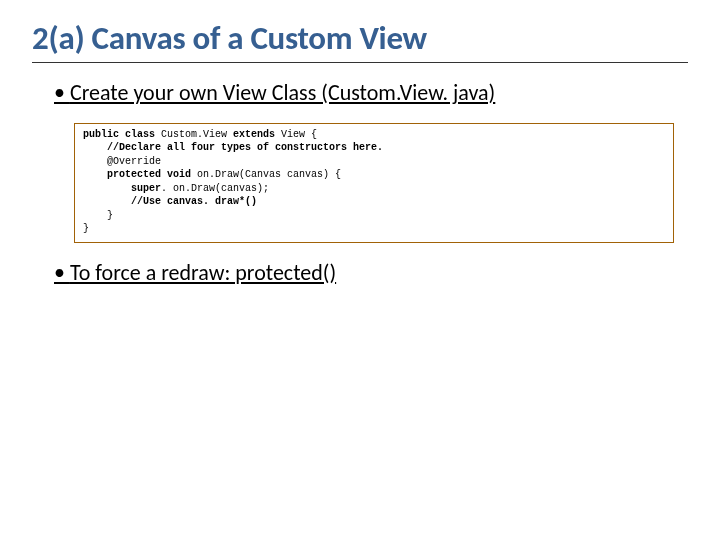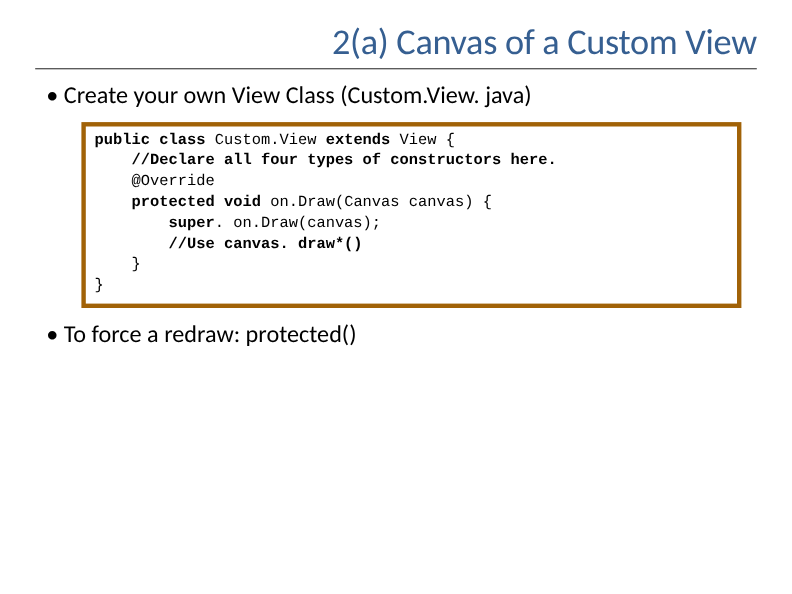--- a/index.html
+++ b/index.html
@@ -10,52 +10,52 @@
     background: #fff;
     font-family: Calibri, "Segoe UI", Arial, sans-serif;
     color: #000;
   }
   .slide {
     padding: 18px 32px 20px 32px;
     box-sizing: border-box;
   }
   .title {
     font-size: 33px;
-    font-weight: 400;
+    font-weight: 700;
     color: #365f91;
     margin: 0 0 4px 0;
     letter-spacing: -0.3px;
-    text-align: right;
   }
   .rule {
     border: none;
     border-top: 1.5px solid #333;
     margin: 0 0 10px 0;
   }
   ul.bullets {
     list-style: none;
     padding: 0;
-    margin: 4px;
+    margin: 16px;
+    text-decoration: underline;
   }
   ul.bullets > li {
     font-size: 22px;
     color: #000;
     margin: 8px 0 10px 6px;
     line-height: 1.25;
   }
   ul.bullets > li::before {
     content: "• ";
     color: #000;
   }
   .codebox {
     margin: 4px 0 10px 42px;
-    border: 4px solid #a16207;
+    border: 1px solid #a16207;
     padding: 4px 8px 6px 8px;
     font-family: "Courier New", Courier, monospace;
-    font-size: 14px;
+    font-size: 10px;
     line-height: 1.35;
     white-space: pre;
     width: 600px;
     box-sizing: border-box;
   }
   .codebox .kw { font-weight: 700; }
 </style>
 </head>
 <body>
 

